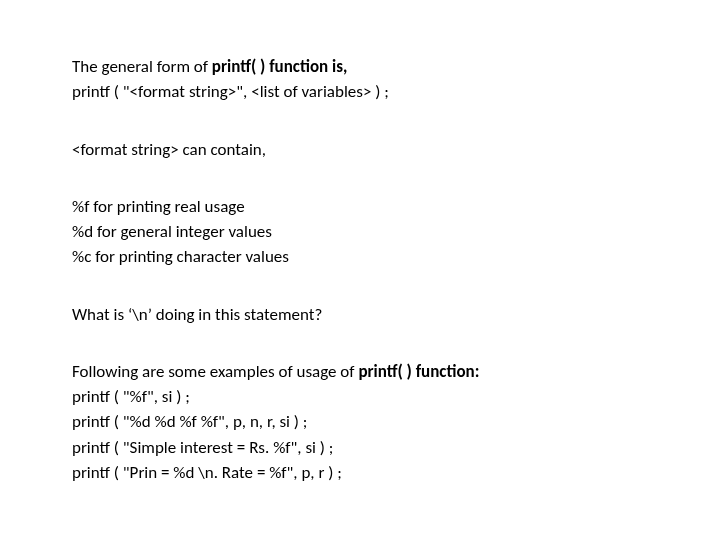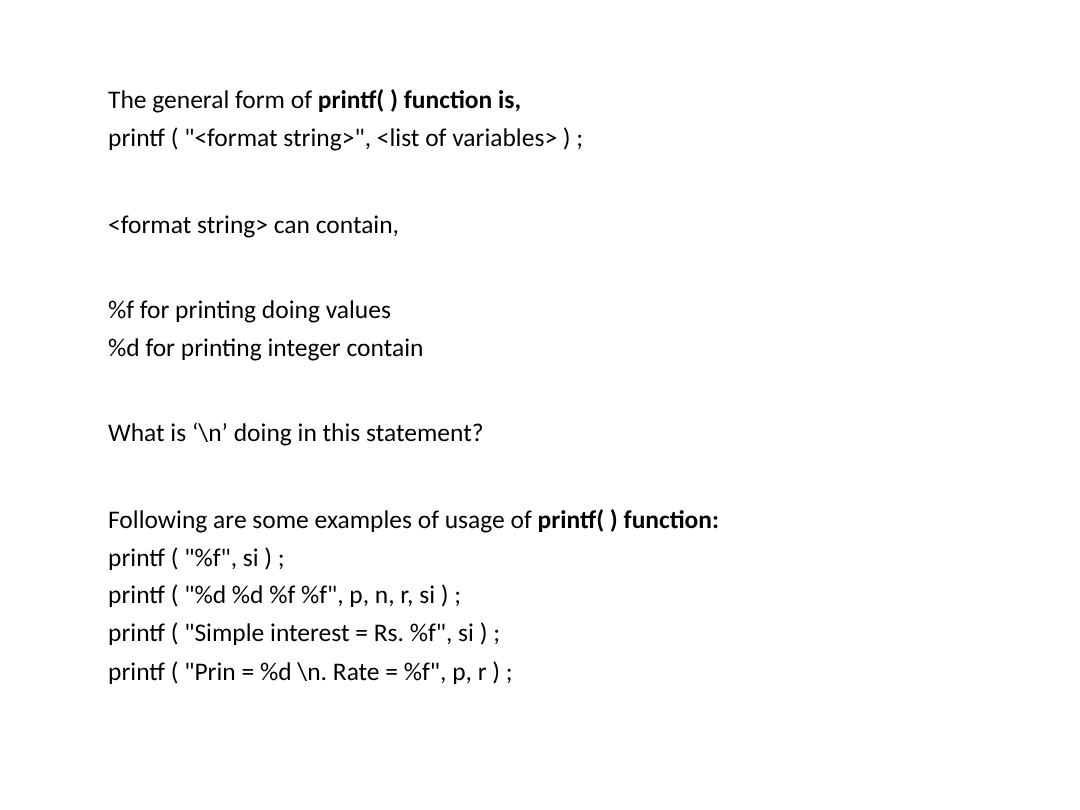--- a/index.html
+++ b/index.html
@@ -38,22 +38,23 @@
       <span>The general form of </span><b>printf( ) function is,</b>
     </p>
     <p class="para">printf ( "&lt;format string&gt;", &lt;list of variables&gt; ) ;</p>
   </div>
 
   <div class="block2">
     <p class="para">&lt;format string&gt; can contain,</p>
   </div>
 
   <div class="block2">
-    <p class="para">%f for printing doing values</p>
-    <p class="para">%d for printing integer contain</p>
+    <p class="para">%f for printing real usage</p>
+    <p class="para">%d for general integer values</p>
+    <p class="para">%c for printing character values</p>
   </div>
 
   <div class="block2">
     <p class="para">What is ‘\n’ doing in this statement?</p>
   </div>
 
   <div class="block2">
     <p class="para">
       <span>Following are some examples of usage of </span><b>printf( ) function:</b>
     </p>

